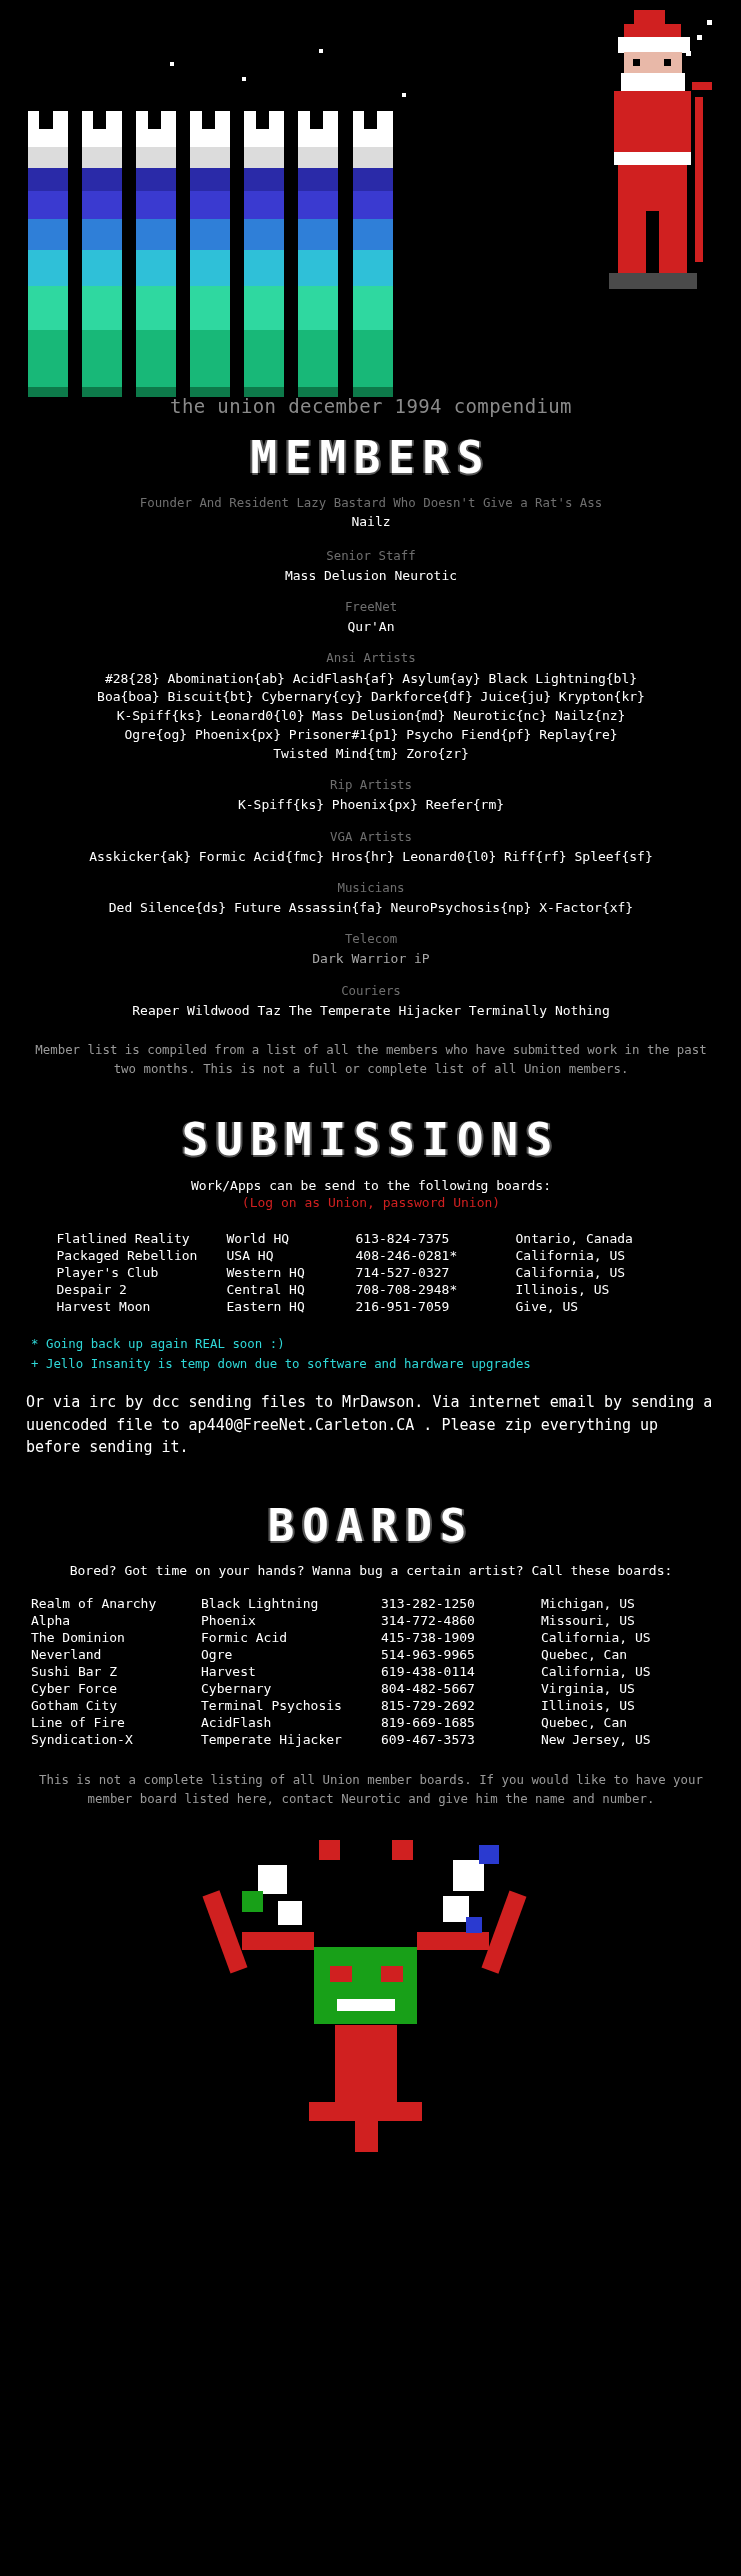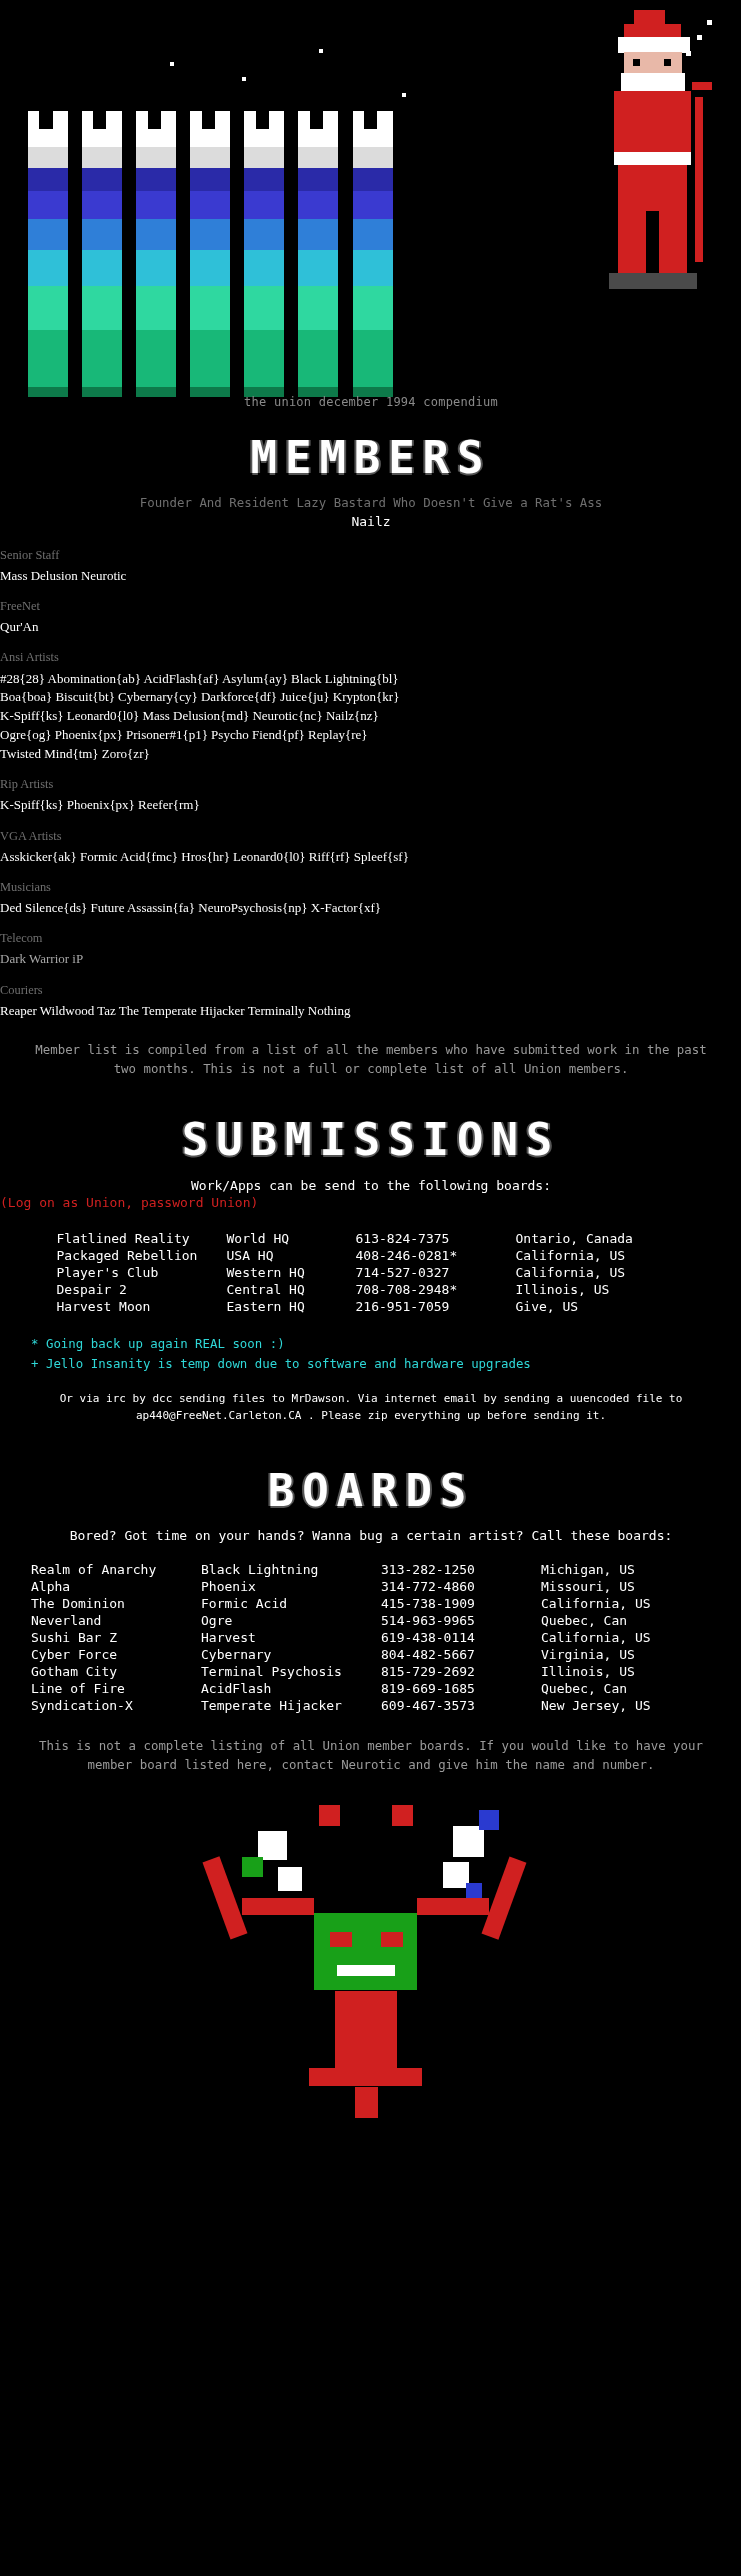--- a/index.html
+++ b/index.html
@@ -34,67 +34,67 @@
 
   .notch{position:absolute;background:#000;}
 
   
   .figure{position:absolute;right:15.5px;top:5.2px;width:170px;height:386px;}
   .blk{position:absolute;}
 
   .subtitle{
     text-align:center;
     color:#8a8a8a;
-    font-size:12px;
+    font-size:19px;
     letter-spacing:.02em;
     margin-top:3.1px;
   }
 
   
   .banner{
     text-align:center;
     color:#fff;
     font-size:44px;
     font-weight:bold;
     letter-spacing:.18em;
     margin:25px 0 12.4px 0;
     text-shadow:
       2.1px 0 0 #555,
       -2.1px 0 0 #555,
       0 2.1px 0 #555;
     font-family:"DejaVu Sans Mono","Liberation Mono",monospace;
   }
 
   
-  .grp{margin:0 0 13.4px 0;font-family:Liberation Serif, serif;}
+  .grp{margin:0 0 13.4px 0;text-align:center;}
   .grp-title{color:#6f6f6f;font-size:12.4px;margin-bottom:4.1px;}
   .grp-body{color:#fff;font-size:13px;line-height:1.45;}
   .tagline{color:#6f6f6f;font-size:12.4px;text-align:center;margin-bottom:3.1px;}
 
   .note{
     color:#9a9a9a;font-size:12.4px;line-height:1.5;text-align:center;
     max-width:675px;margin:20.6px auto 0 auto;
   }
 
   
   .sub-head{color:#fff;font-size:13px;text-align:center;margin-top:2.1px;}
-  .sub-sub{color:#d02020;font-size:13px;margin:2.1px 0 20.6px 0;}
+  .sub-sub{color:#d02020;font-size:13px;text-align:center;margin:2.1px 0 20.6px 0;}
 
   table.boards{
     margin:0 auto;border-collapse:collapse;font-size:13px;color:#fff;
   }
   table.boards td{padding:1px 0;vertical-align:top;white-space:pre;}
   td.c1{width:170px;}
   td.c2{width:129px;}
   td.c3{width:160px;}
   td.c4{width:170px;}
 
   .bullets{max-width:680px;margin:18.5px auto 0 auto;color:#2fd8d8;font-size:12.4px;line-height:1.6;}
   .bullets .b{display:block;}
-  .para{color:#fff;font-size:11px;line-height:1.5;text-align:center;max-width:690px;margin:17.5px auto 0 auto;}
+  .para{color:#fff;font-size:15px;line-height:1.5;max-width:690px;margin:17.5px auto 0 auto;}
 
   
   .bq{color:#fff;font-size:13px;text-align:center;margin:3.1px 0 17.5px 0;}
   .closing{color:#9a9a9a;font-size:12.4px;line-height:1.5;text-align:center;max-width:685px;margin:23px auto 0 auto;}
 
   
   .botart{position:relative;height:340px;margin-top:20.6px;}
 </style>
 </head>
 <body>

